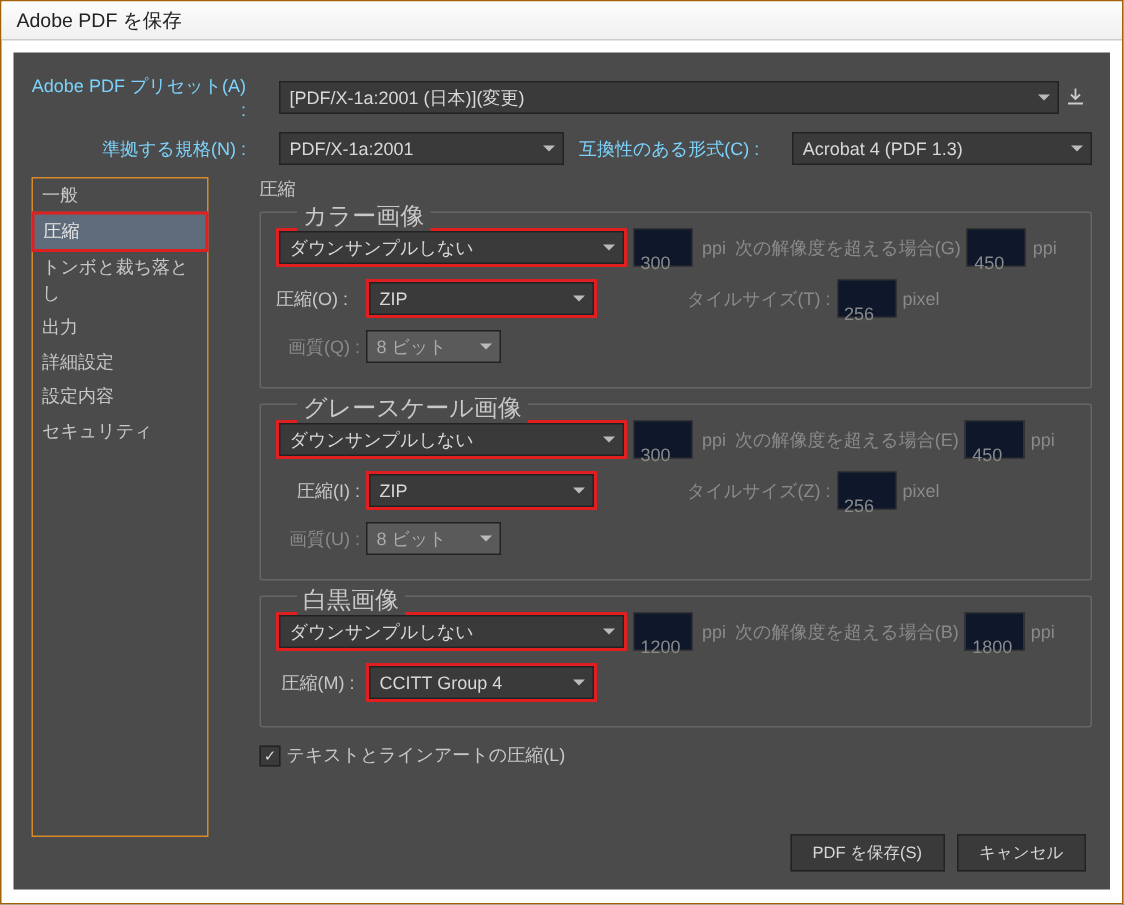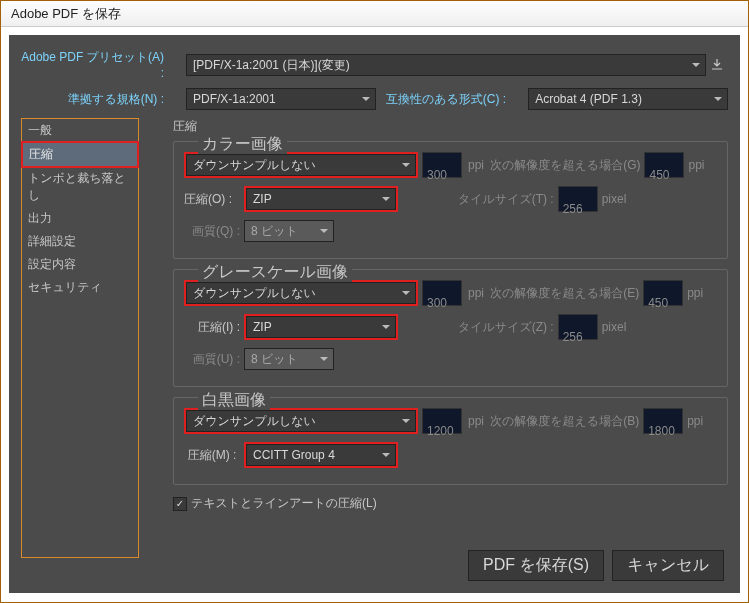--- a/index.html
+++ b/index.html
@@ -19,21 +19,21 @@
 .side-item { padding: 3px 6px; color: #c8c8c8; cursor: default; }
 .side-item.sel { background: #5e6b7a; color: #e8e8e8; border: 2px solid #e02020; margin: -1px; }
 .main { flex: 1; padding-left: 10px; }
 .sect-title { color: #c8c8c8; margin-bottom: 6px; }
 .fieldset { border: 1px solid #666; border-radius: 2px; padding: 10px 10px 8px 10px; margin-bottom: 10px; position: relative; }
 .legend { position: absolute; top: -8px; left: 24px; background: #4b4b4b; padding: 0 4px; color: #c8c8c8; font-size: 16px; }
 .frow { display: flex; align-items: center; margin-bottom: 8px; }
 .hl { border: 2px solid #e02020; display: inline-block; }
 .muted { color: #8a8a8a; }
 .footer { position: absolute; right: 16px; bottom: 12px; display: flex; gap: 8px; }
-.btn { background: #3a3a3a; border: 1px solid #222; color: #d8d8d8; padding: 4px 14px; font-size: 16px; }
+.btn { background: #3a3a3a; border: 1px solid #222; color: #d8d8d8; padding: 4px 14px; font-size: 11px; }
 .chk { display: flex; align-items: center; gap: 4px; margin-top: 4px; }
 .chk-box { width: 14px; height: 14px; background: #3a3a3a; border: 1px solid #222; display: flex; align-items: center; justify-content: center; color: #ddd; font-size: 10px; }
 </style>
 </head>
 <body>
 
 <div class="window">
   <div class="titlebar">Adobe PDF を保存</div>
   <div class="dialog">
 

